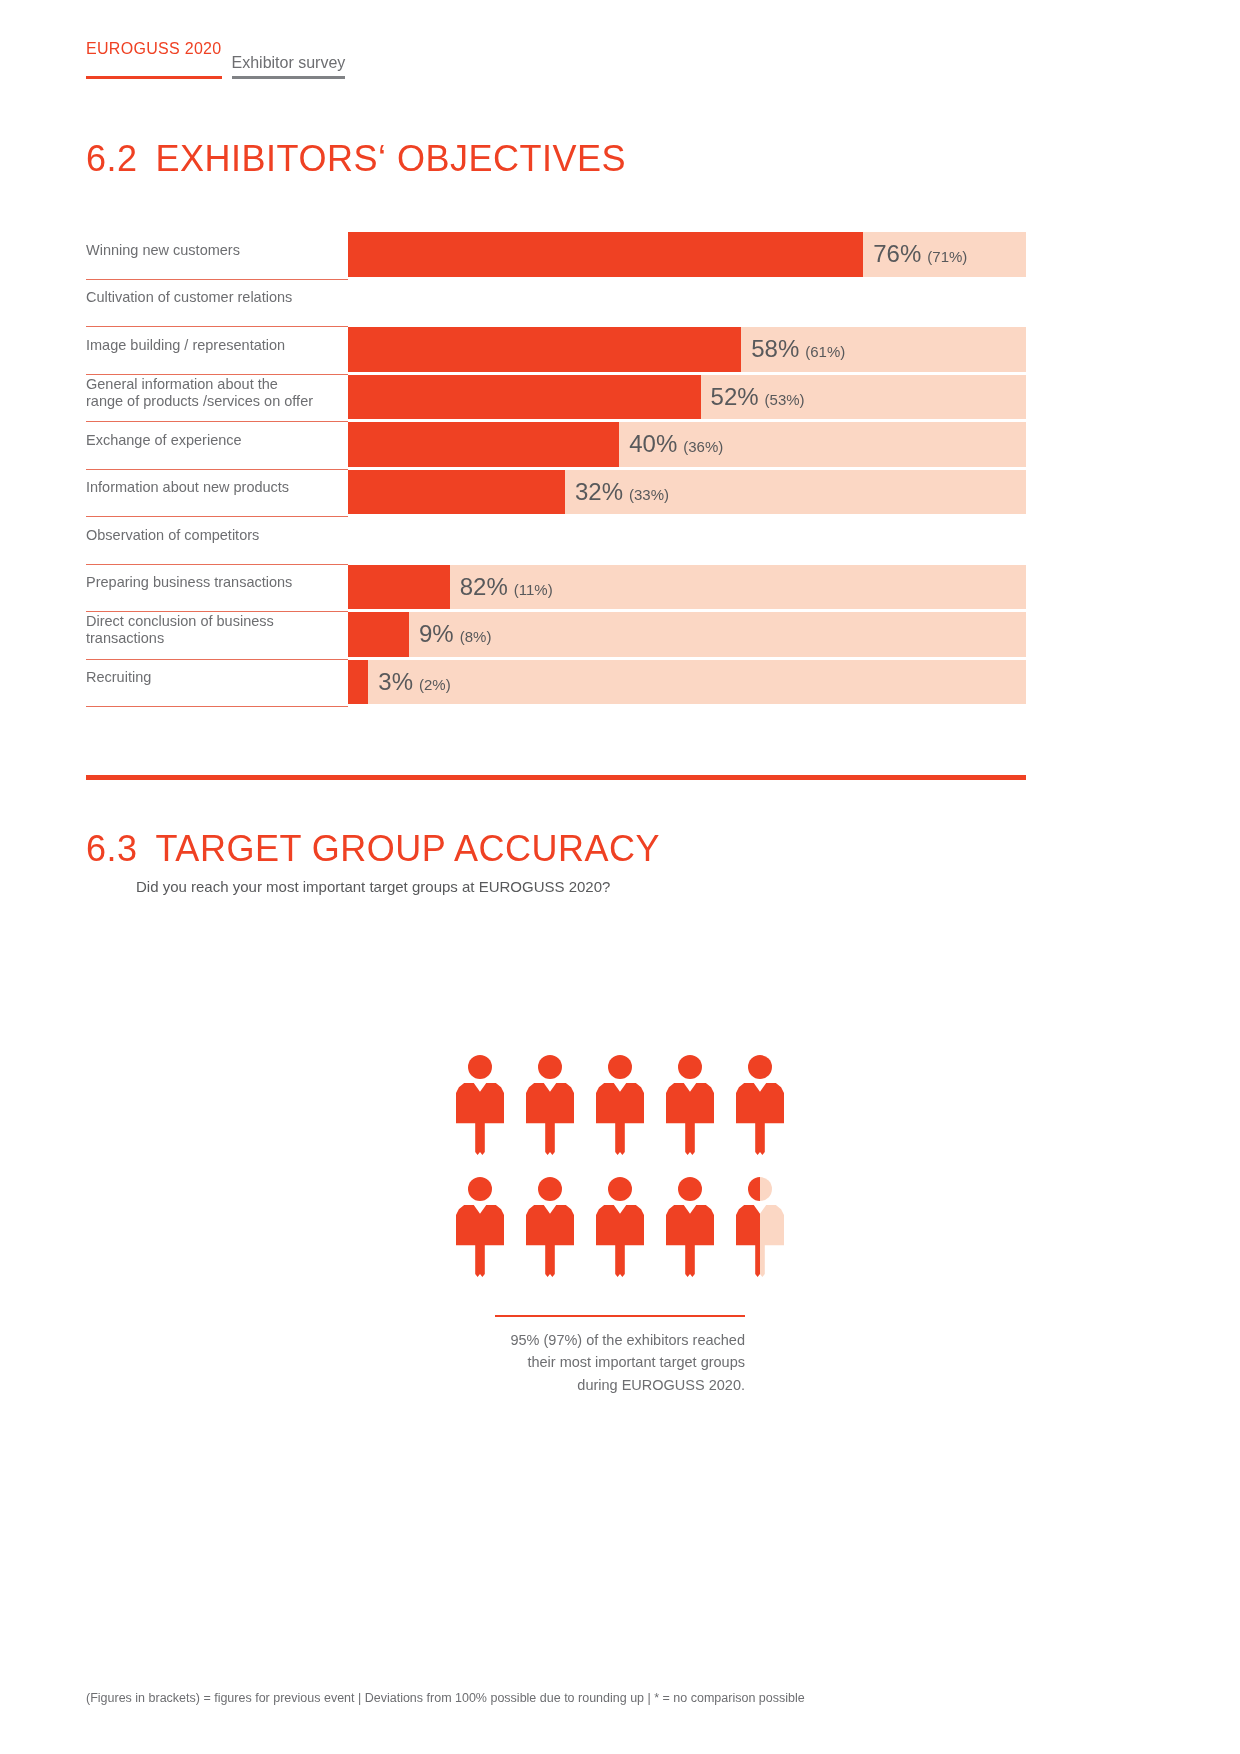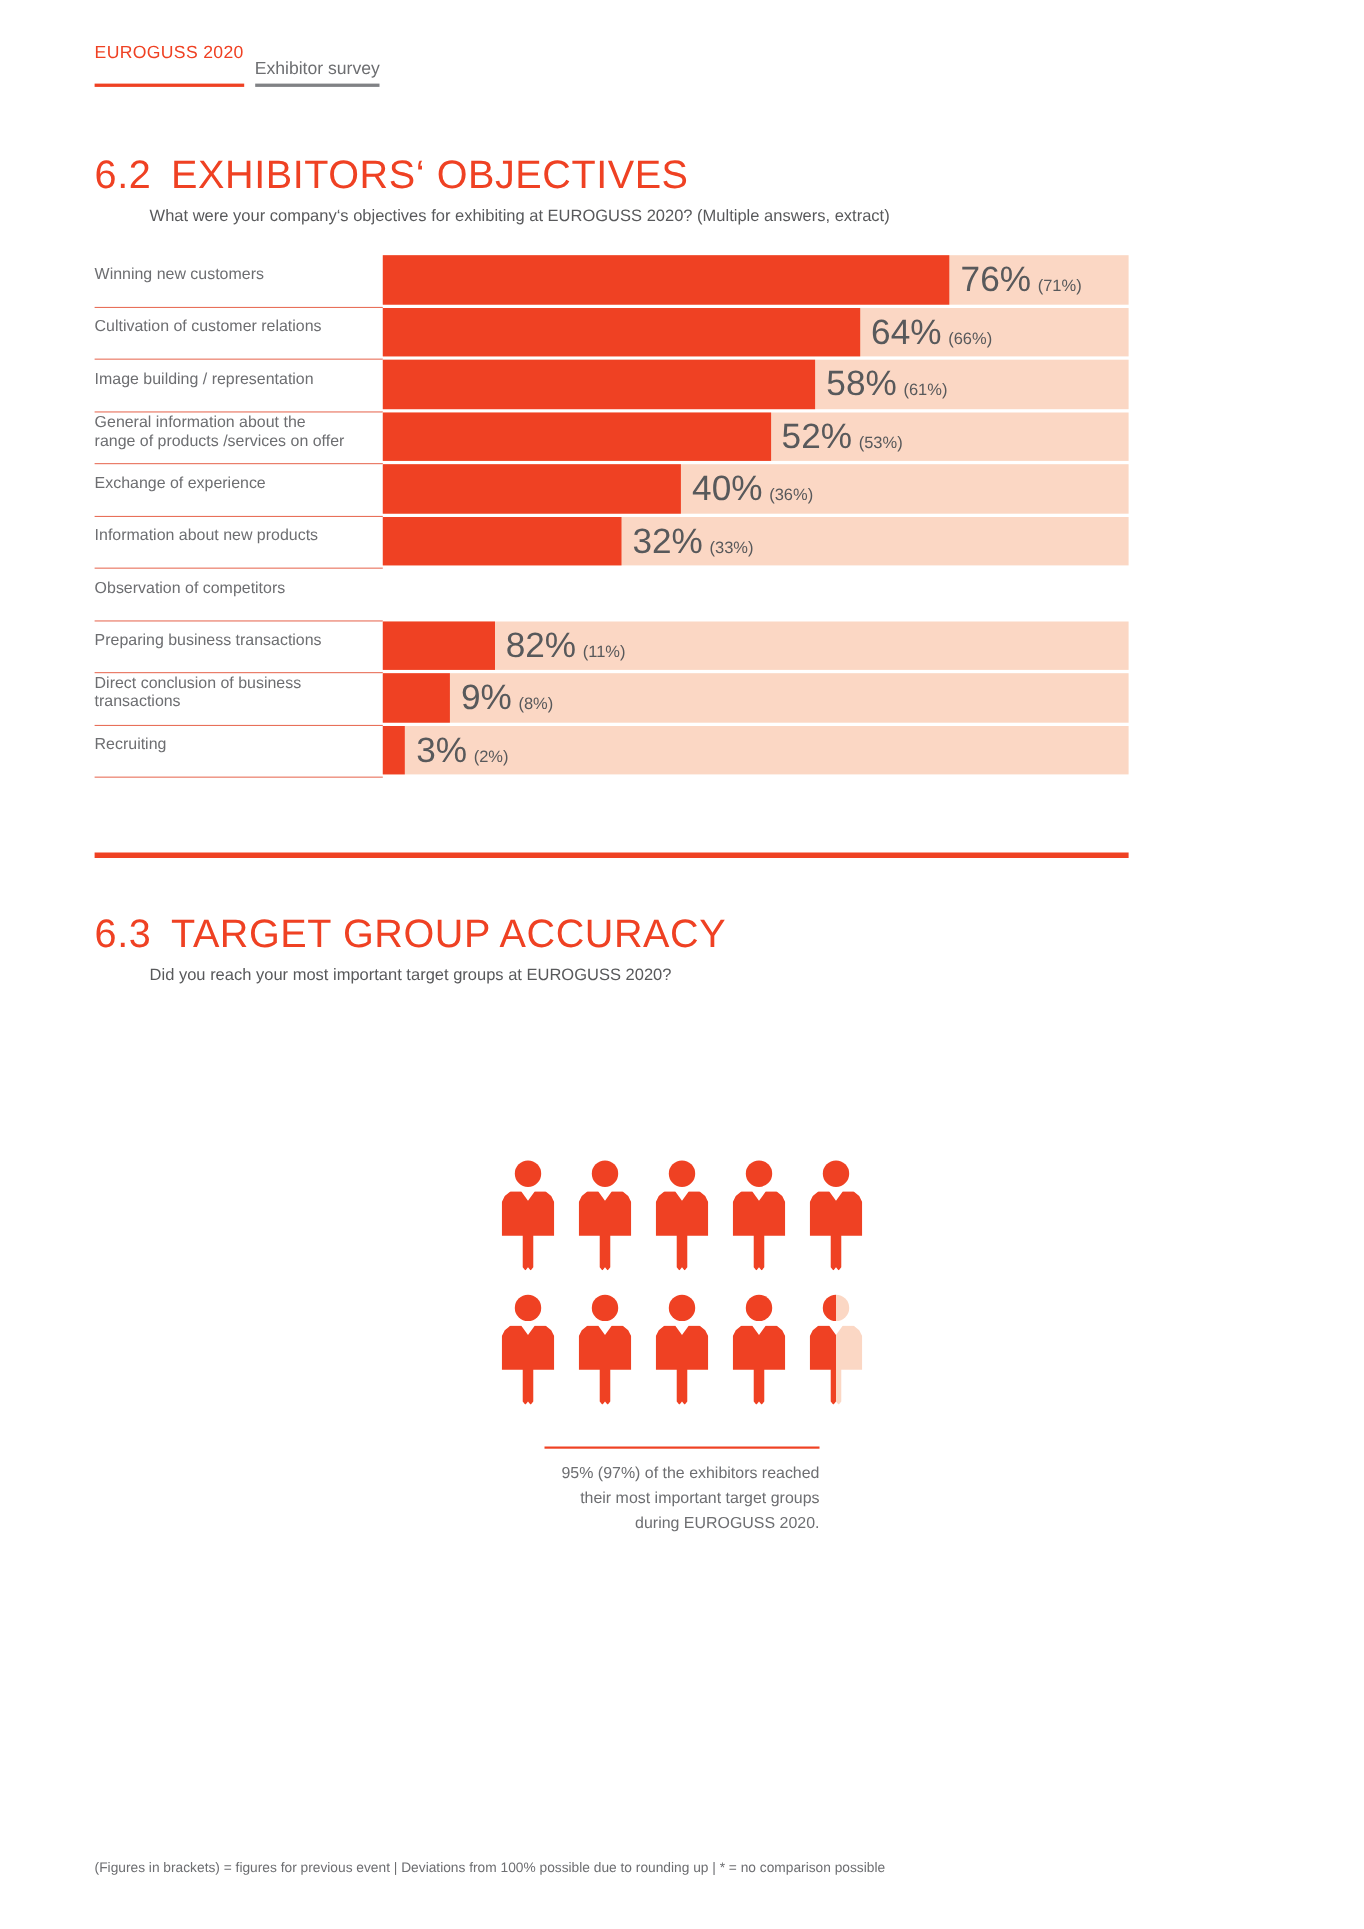--- a/index.html
+++ b/index.html
@@ -39,21 +39,21 @@
   .row-track {
     position:relative; flex:1 1 auto;
     margin-bottom:3px;
     background:#fbd7c4;
   }
   .row-fill { position:absolute; left:0; top:0; bottom:0; background:#ef4123; }
   .row-value {
     position:absolute; top:50%; transform:translateY(-50%);
     white-space:nowrap; color:#58595b;
   }
-  .row-value .big { font-size:32px; }
+  .row-value .big { font-size:24px; }
   .row-value .prev { font-size:15px; margin-left:6px; }
 
   
   .divider { position:absolute; left:86px; width:940px; height:5px; background:#ef4123; }
 
   
   .picto-wrap { position:absolute; left:0; right:0; top:1055px; display:flex; flex-direction:column; align-items:center; }
   .picto-row { display:flex; gap:22px; margin-bottom:22px; }
   .person { width:48px; height:100px; position:relative; }
   .p-head, .p-body { position:absolute; }
@@ -72,40 +72,35 @@
 
 <div class="header">
   <span class="hdr-brand">EUROGUSS 2020</span>
   <span class="hdr-sub">Exhibitor survey</span>
 </div>
 
 <div class="sec" style="top:138px;">
   <div class="sec-title">
     <span class="num">6.2</span><span>EXHIBITORS‘ OBJECTIVES</span>
   </div>
-  <div class="sec-sub">What were your company‘s objectives for exhibiting at EUROGUSS 2020? (Multiple answers, extract)</div>
 </div>
 
 <div class="chart" id="bar-chart">
     <div class="row">
       <div class="row-label">
         <span>Winning new customers</span>
       </div>
       <div class="row-track">
         <div class="row-fill" style="width: 76%;"></div>
         <div class="row-value" style="left: calc(76% + 10px);"><span class="big">76%</span><span class="prev">(71%)</span></div>
       </div>
     </div>
     <div class="row">
       <div class="row-label">
         <span>Cultivation of customer relations</span>
-      </div>
-      <div class="row-track">
-        <div class="row-fill" style="width: 64%;"></div>
-        <div class="row-value" style="left: calc(64% + 10px);"><span class="big">64%</span><span class="prev">(66%)</span></div>
       </div>
     </div>
     <div class="row">
       <div class="row-label">
         <span>Image building / representation</span>
       </div>
       <div class="row-track">
         <div class="row-fill" style="width: 58%;"></div>
         <div class="row-value" style="left: calc(58% + 10px);"><span class="big">58%</span><span class="prev">(61%)</span></div>
       </div>

